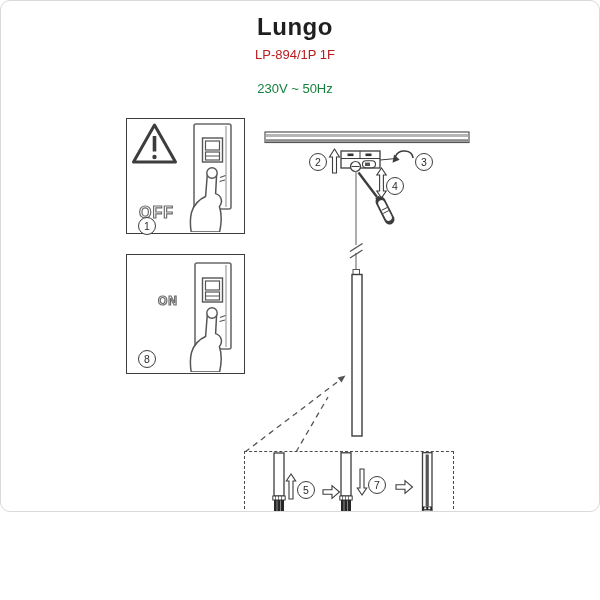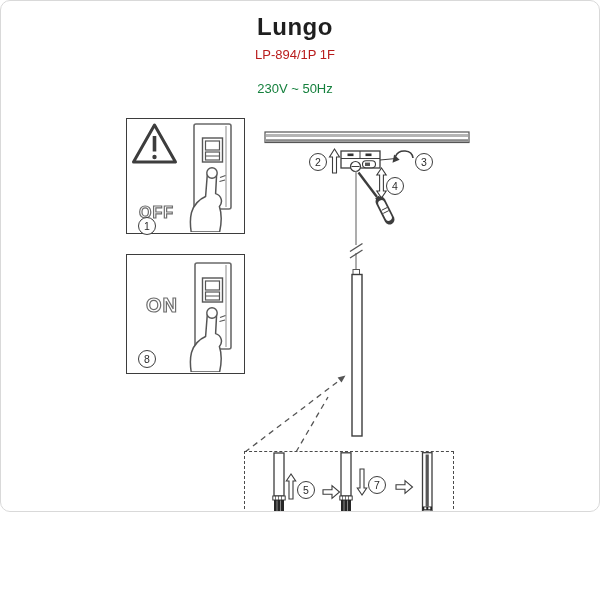--- a/index.html
+++ b/index.html
@@ -13,21 +13,21 @@
   #model{top:46px;left:0;width:588px;text-align:center;font-size:13px;color:#b91c1c;}
   #spec1{top:66px;left:0;width:588px;text-align:center;font-size:13px;color:#2b2b2b;}
   #spec2{top:80px;left:0;width:588px;text-align:center;font-size:13px;color:#15803d;}
   
   .instr-box{border:1.6px solid #3d3d3d;background:#fff;box-sizing:border-box;}
   #box-off{left:125px;top:117px;width:119px;height:116px;}
   #box-on{left:125px;top:253px;width:119px;height:120px;}
   .switch-label{font-weight:bold;color:#fff;-webkit-text-stroke:1.2px #6e6e6e;
                 text-stroke:1.2px #6e6e6e;letter-spacing:1px;}
   #off-label{left:138px;top:180px;width:44px;text-align:left;font-size:16px;margin-top:23px;}
-  #on-label{left:145px;top:293px;width:44px;font-size:20px;}
+  #on-label{left:145px;top:293px;width:44px;text-align:center;font-size:12px;}
   
   .badge{width:16px;height:16px;border:1.4px solid #3d3d3d;border-radius:50%;
          background:#fff;display:flex;align-items:center;justify-content:center;
          font-size:10.5px;color:#2b2b2b;box-sizing:content-box;line-height:1;}
   
   #detail-box{left:243px;top:450px;width:210px;height:98px;border:1.6px dashed #4a4a4a;
               box-sizing:border-box;background:#fff;}
   svg{display:block;}
 </style>
 </head>

